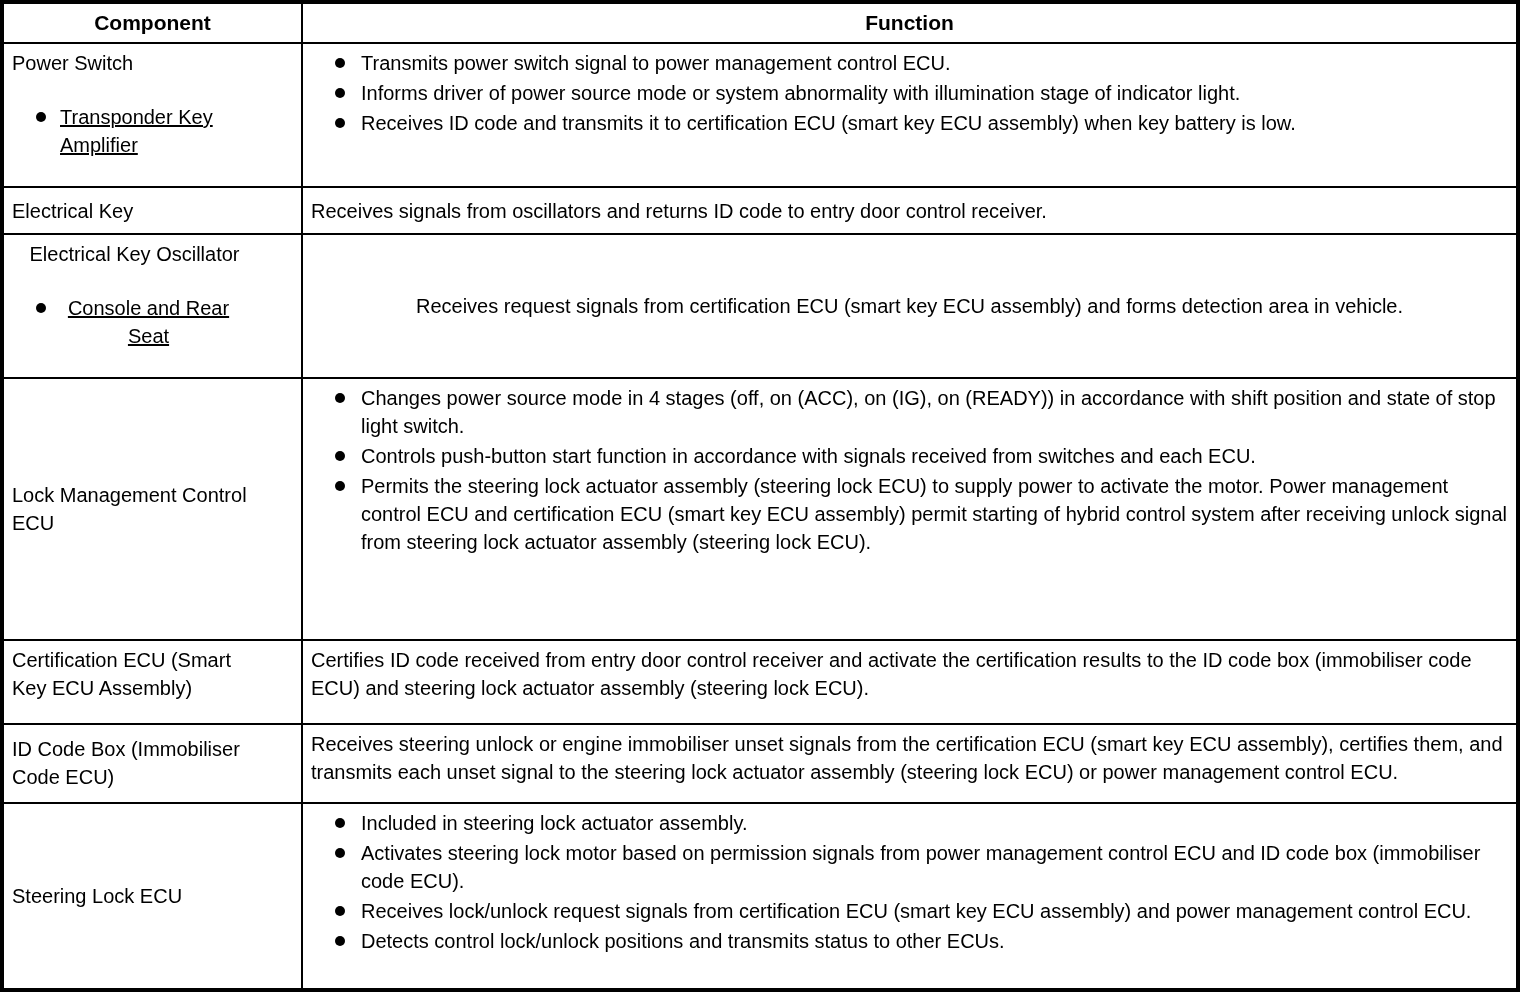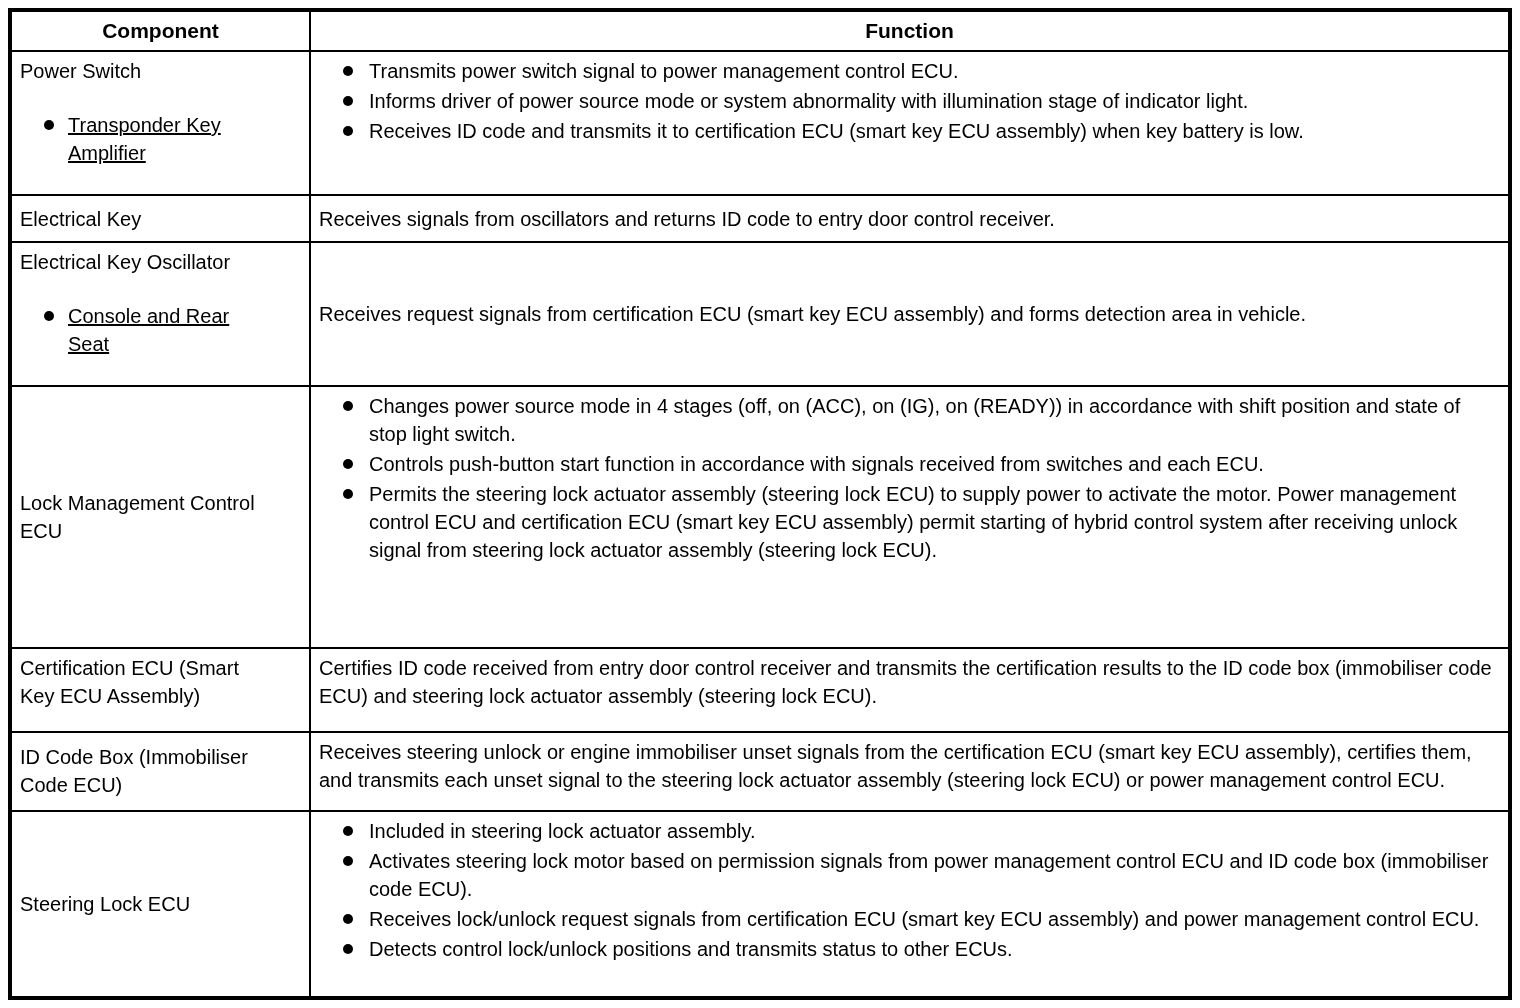--- a/index.html
+++ b/index.html
@@ -7,21 +7,21 @@
     padding: 0;
     background: #ffffff;
     color: #000000;
     font-family: "Liberation Sans", sans-serif;
     font-size: 20px;
   }
   .page {
     width: 1520px;
     height: 1008px;
     box-sizing: border-box;
-    padding: 8px;
+    padding: 0;
     background: #ffffff;
   }
   table.spec-table {
     width: 100%;
     height: 992px;
     border-collapse: collapse;
     table-layout: fixed;
     border: 4px solid #000000;
   }
   .spec-table th, .spec-table td {
@@ -38,21 +38,21 @@
     height: 34px;
     line-height: 24px;
     padding: 2px;
   }
   td.va-top { vertical-align: top; }
   td.va-mid { vertical-align: middle; }
 
   
   tbody tr:nth-child(1) { height: 105px; }
   tbody tr:nth-child(2) { height: 40px; }
-  tbody tr:nth-child(3) { height: 123px; }
+  tbody tr:nth-child(3) { height: 123px; text-align: center; }
   tbody tr:nth-child(4) { height: 225px; }
   tbody tr:nth-child(5) { height: 72px; margin-top: 16px; }
   tbody tr:nth-child(6) { height: 43px; }
   tbody tr:nth-child(7) { height: 105px; }
   tbody tr:nth-child(8) { height: 200px; }
 
   .comp-title { max-width: 245px; }
 
   .bullet {
     position: relative;
@@ -137,21 +137,21 @@
           <div class="bullet">Controls push-button start function in accordance with signals received from switches and each ECU.</div>
           <div class="bullet">Permits the steering lock actuator assembly (steering lock ECU) to supply power to activate the motor. Power management control ECU and certification ECU (smart key ECU assembly) permit starting of hybrid control system after receiving unlock signal from steering lock actuator assembly (steering lock ECU).</div>
         </td>
       </tr>
 
       <tr>
         <td class="va-top">
           <div class="comp-title">Certification ECU (Smart Key ECU Assembly)</div>
         </td>
         <td class="va-top">
-          <div class="plain">Certifies ID code received from entry door control receiver and transmits the certification results to the ID code box (immobiliser code ECU) and steering lock actuator assembly (steering lock ECU).</div>
+          <div class="plain">Certifies ID code received from entry door control receiver and activate the certification results to the ID code box (immobiliser code ECU) and steering lock actuator assembly (steering lock ECU).</div>
         </td>
       </tr>
 
 
       <tr>
         <td class="va-mid">
           <div class="comp-title">ID Code Box (Immobiliser Code ECU)</div>
         </td>
         <td class="va-top">
           <div class="plain">Receives steering unlock or engine immobiliser unset signals from the certification ECU (smart key ECU assembly), certifies them, and transmits each unset signal to the steering lock actuator assembly (steering lock ECU) or power management control ECU.</div>

